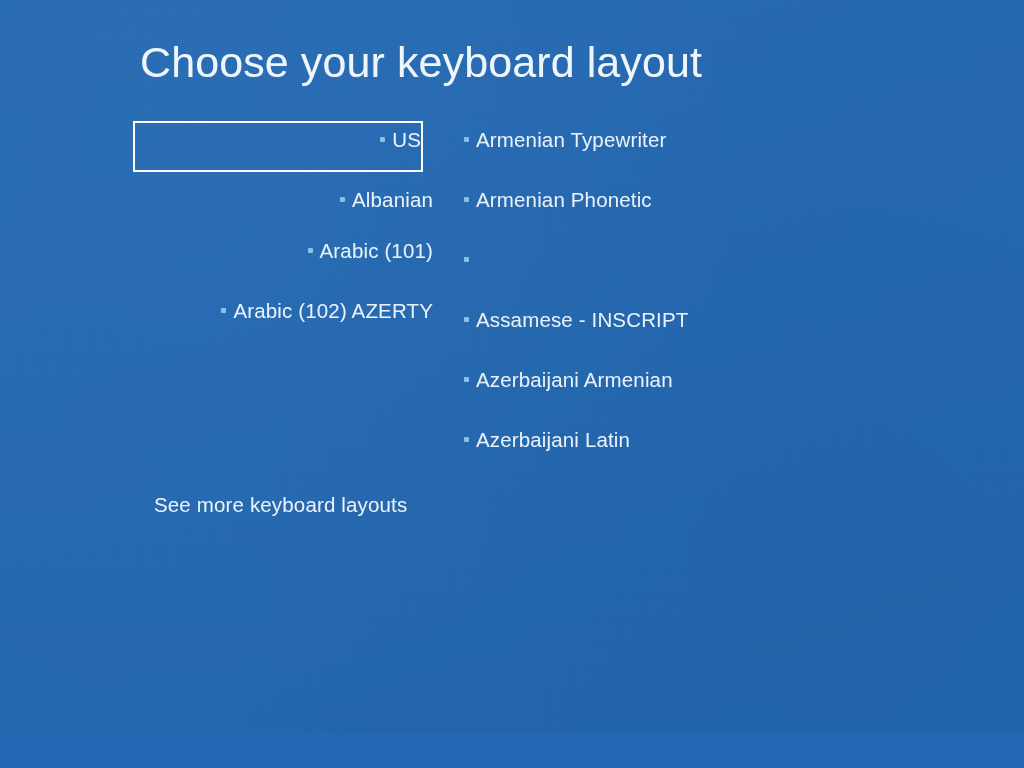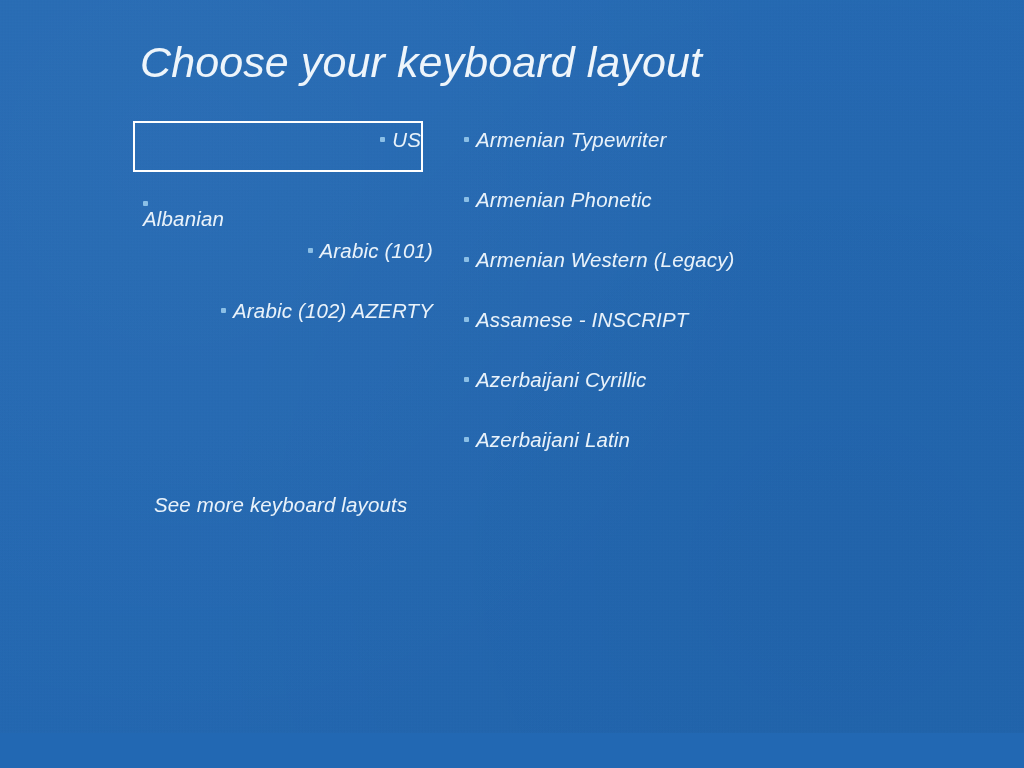--- a/index.html
+++ b/index.html
@@ -20,21 +20,20 @@
   #recovery-screen {
     position: relative;
     width: 1024px;
     height: 733px;
     background-color: #2268b3;
     background-image:
       radial-gradient(circle at 18% 22%, rgba(255,255,255,0.022), rgba(255,255,255,0) 62%),
       radial-gradient(circle at 82% 78%, rgba(0,0,0,0.030), rgba(0,0,0,0) 66%),
       linear-gradient(160deg, rgba(255,255,255,0.018) 0%, rgba(0,0,0,0.022) 100%);
     overflow: hidden;
-    font-style: italic;
   }
   
   #recovery-screen::before {
     content: "";
     position: absolute;
     inset: 0;
     pointer-events: none;
     opacity: 0.35;
     background-image:
       repeating-linear-gradient(0deg, rgba(255,255,255,0.012) 0px, rgba(255,255,255,0.012) 1px, rgba(0,0,0,0.012) 2px, rgba(0,0,0,0.012) 3px),
@@ -107,21 +106,20 @@
     border: 2px solid #ffffff;
     height: 51px;
     padding-top: 4px;
   }
   #layout-column-left .layout-item.is-selected {
     width: 290px;
     padding-left: 8px;
   }
   .layout-item.is-selected + .layout-item {
     padding-top: 15px;
-    flex-direction: column;
   }
 
   
   #see-more-link {
     position: absolute;
     left: 154px;
     top: 491px;
     font-size: 20.5px;
     font-weight: 300;
     line-height: 28px;
@@ -164,29 +162,28 @@
         <div class="layout-item">
           <span class="layout-bullet"></span>
           <span class="layout-label">Armenian Typewriter</span>
         </div>
         <div class="layout-item">
           <span class="layout-bullet"></span>
           <span class="layout-label">Armenian Phonetic</span>
         </div>
         <div class="layout-item">
           <span class="layout-bullet"></span>
-          <span class="layout-label">Armenian Western (Legacy)</span>
         </div>
         <div class="layout-item">
           <span class="layout-bullet"></span>
           <span class="layout-label">Assamese - INSCRIPT</span>
         </div>
         <div class="layout-item">
           <span class="layout-bullet"></span>
-          <span class="layout-label">Azerbaijani Cyrillic</span>
+          <span class="layout-label">Azerbaijani Armenian</span>
         </div>
         <div class="layout-item">
           <span class="layout-bullet"></span>
           <span class="layout-label">Azerbaijani Latin</span>
         </div>
       </div>
 
   </div>
 
   <a id="see-more-link" href="#">See more keyboard layouts</a>

